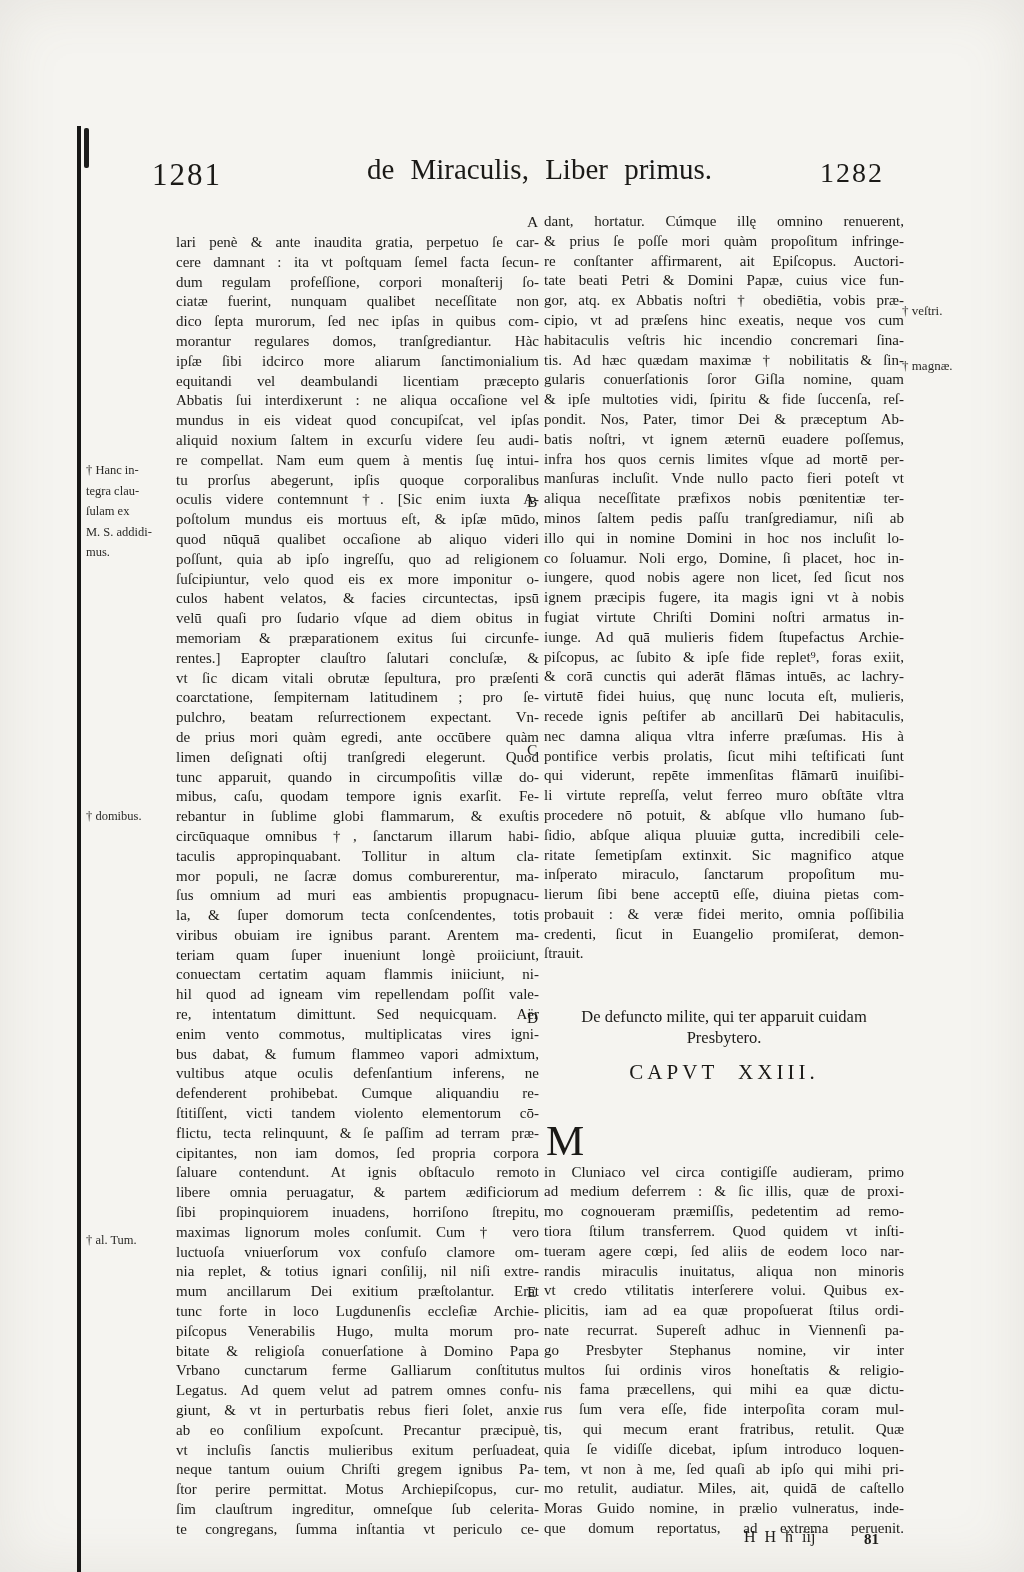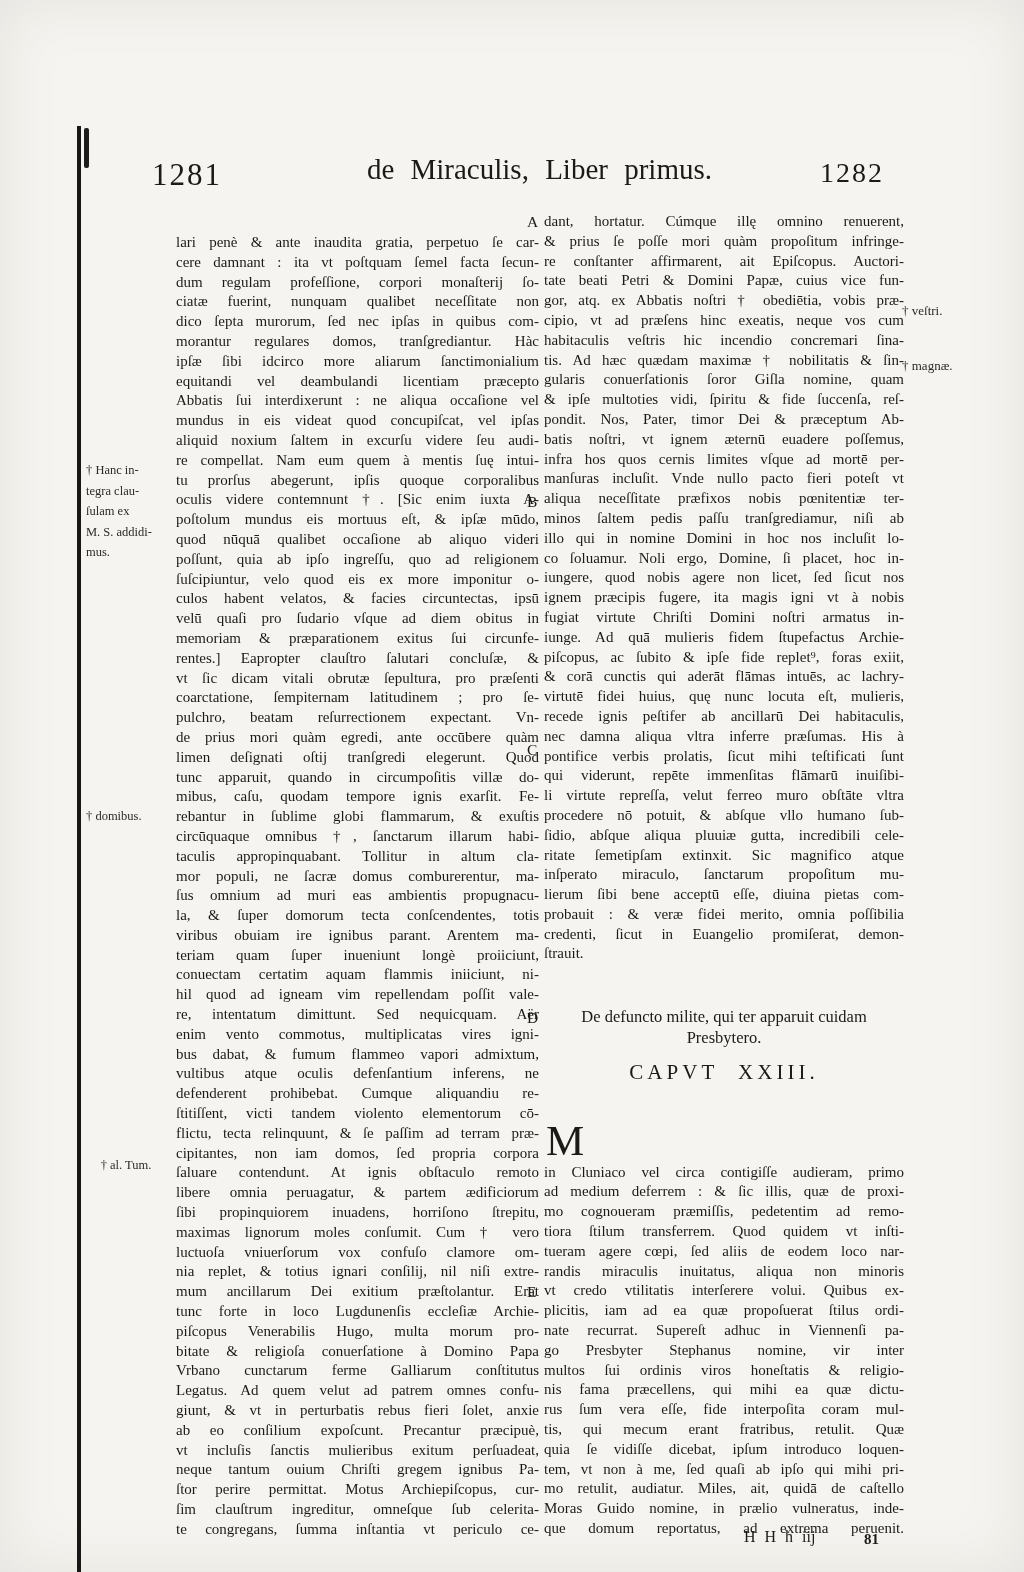--- a/index.html
+++ b/index.html
@@ -34,21 +34,21 @@
   #gutter .tline:nth-child(1){top:212px;}
   #gutter .tline:nth-child(2){top:492px;}
   #gutter .tline:nth-child(3){top:740px;}
   #gutter .tline:nth-child(4){top:1008px;}
   #gutter .tline:nth-child(5){top:1282px;}
   
   .mnote{font-size:12.5px;line-height:20.5px;color:#2b2a27;}
   .mnote .tline{text-align:left;text-align-last:left;}
   #lnote1{left:86px;top:460px;width:76px;}
   #lnote2{left:86px;top:806px;width:80px;}
-  #lnote3{left:86px;top:1155px;width:80px;text-align:center;}
+  #lnote3{left:86px;top:1230px;width:80px;}
   #rnote1{left:902px;top:301px;width:90px;font-size:13px;}
   #rnote2{left:902px;top:356px;width:90px;font-size:13px;}
   
   #signature{left:744px;top:1528px;font-size:16px;word-spacing:5px;}
   #pagenum{left:864px;top:1531px;font-size:15px;font-weight:bold;}
 </style>
 </head>
 <body>
 
 <div id="page">

